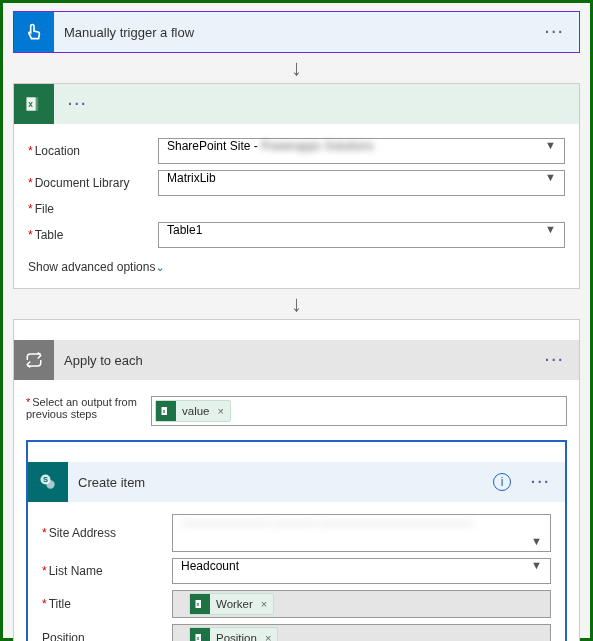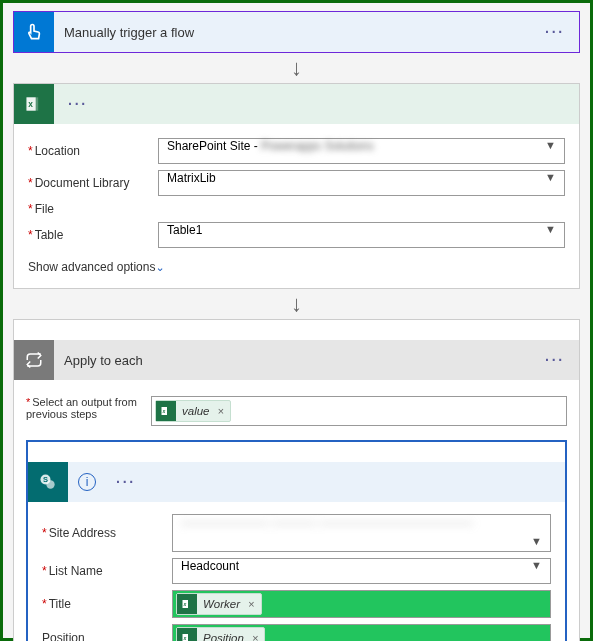--- a/index.html
+++ b/index.html
@@ -28,31 +28,31 @@
   .showadv { font-size: 12px; color: #333; padding: 6px 0 0 0; display: flex; align-items: center; }
 
   .arrow { text-align: center; color: #666; font-size: 22px; line-height: 30px; }
 
   .apply-card .card-header { background: #e6e6e6; margin-top: 20px; }
   .apply-card .icon-sq { background: #7a7a7a; }
   .apply-body { padding: 10px 12px 0 12px; }
   .sel-label { font-size: 11px; color: #333; width: 125px; }
   .sel-label .req { }
   .token-field { flex: 1; border: 1px solid #999; height: 30px; display: flex; align-items: center; padding: 3px; background: #fff; }
-  .token { display: inline-flex; align-items: center; height: 22px; background: #e5f2eb; border: 1px solid #c5dfd0; border-radius: 2px; font-size: 11.5px; color: #333; padding: 0 6px 0 0; gap: 6px; font-style: italic; }
+  .token { display: inline-flex; align-items: center; height: 22px; background: #e5f2eb; border: 1px solid #c5dfd0; border-radius: 2px; font-size: 11.5px; color: #333; padding: 0 6px 0 0; gap: 6px; }
   .token .tk-ico { width: 20px; height: 20px; background: #1e7346; display: flex; align-items: center; justify-content: center; }
   .token .tk-x { color: #666; font-size: 11px; cursor: pointer; margin-left: 2px; }
 
   .create-card { border: 2px solid #2462c2; margin: 14px 0 0 0; }
   .create-card .card-header { background: #eaf2fa; }
   .create-card .icon-sq { background: #03787c; }
   .create-card .icon-sq.sp { background: #036c70; }
   .info-ico { width: 18px; height: 18px; border: 1.5px solid #2462c2; border-radius: 50%; color: #2462c2; font-size: 12px; display: flex; align-items: center; justify-content: center; margin-right: 6px; }
   .create-body { padding: 6px 14px 0 14px; }
-  .token-ctrl { flex: 1; border: 1px solid #999; min-height: 26px; display: flex; align-items: center; padding: 2px 3px; background: #22c55e; justify-content:space-between; }
+  .token-ctrl { flex: 1; border: 1px solid #999; min-height: 26px; display: flex; align-items: center; padding: 2px 16px; background: #e5e5e5; justify-content:space-between; }
   .token-ctrl .tkwrap { display:flex; align-items:center; }
   .fcontrol.tall { height: 38px; align-items: flex-end; padding-bottom: 4px; }
   .fcontrol.tall .blurblock { filter: blur(4px); color:#888; font-size:11px; align-self:flex-start; line-height:14px; }
 
   svg { display: block; }
 </style>
 </head>
 <body>
 
 <div class="canvas">
@@ -148,20 +148,21 @@
 
       <div class="card create-card">
         <div class="card-header">
           <div class="icon-sq sp">
             <svg width="20" height="20" viewBox="0 0 24 24">
                 <circle cx="9" cy="9" r="6" fill="#fff" opacity="0.85"></circle>
                 <circle cx="15" cy="15" r="5" fill="#fff" opacity="0.65"></circle>
                 <text x="9" y="12" font-size="9" fill="#036c70" font-weight="bold" text-anchor="middle">S</text>
               </svg>
           </div>
+          <div class="hdr-title">Create item</div>
           <div class="info-ico">i</div>
           <div class="dots">···</div>
         </div>
         <div class="create-body">
           <div class="frow">
             <div class="flabel"><span class="req">*</span><span>Site Address</span></div>
             <div class="fcontrol tall">
               <span class="blurblock">———————— ———— ——————————————</span>
               <span class="chev">▼</span>
             </div>

